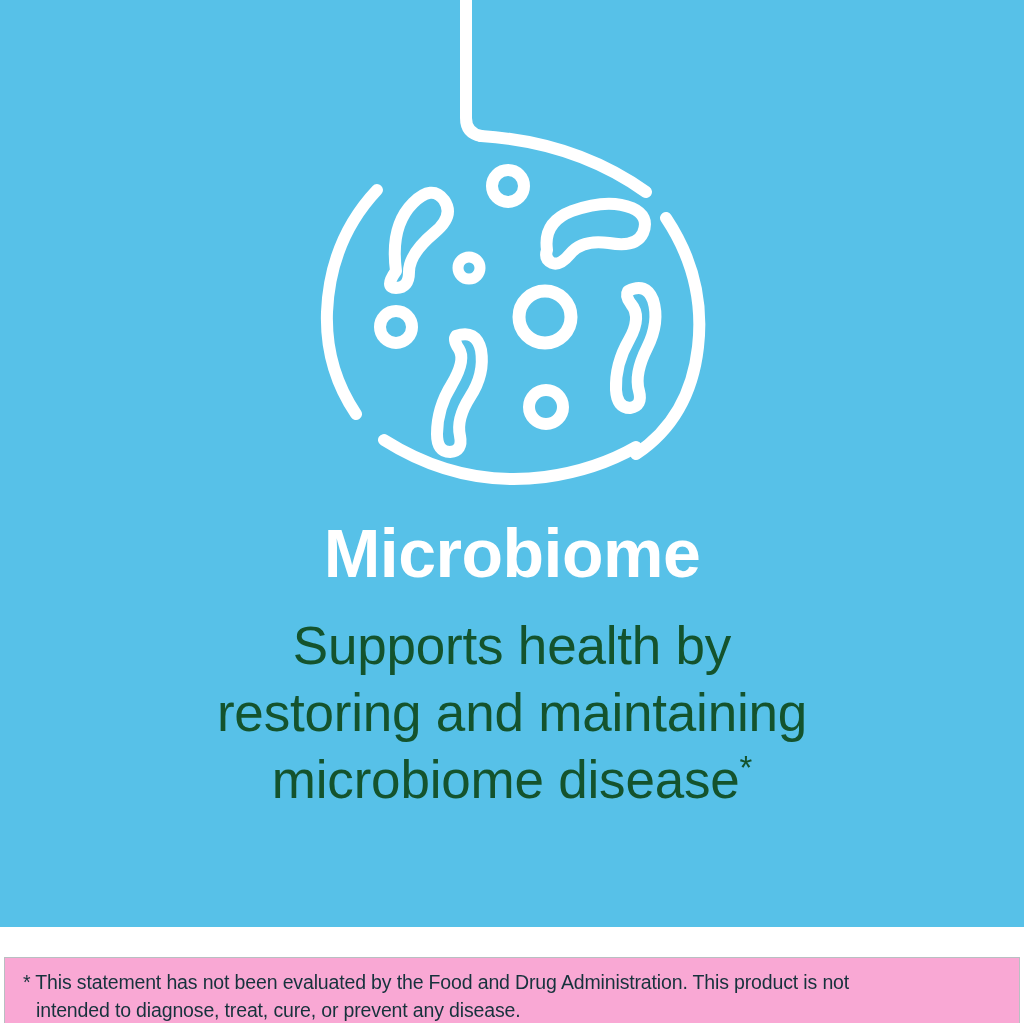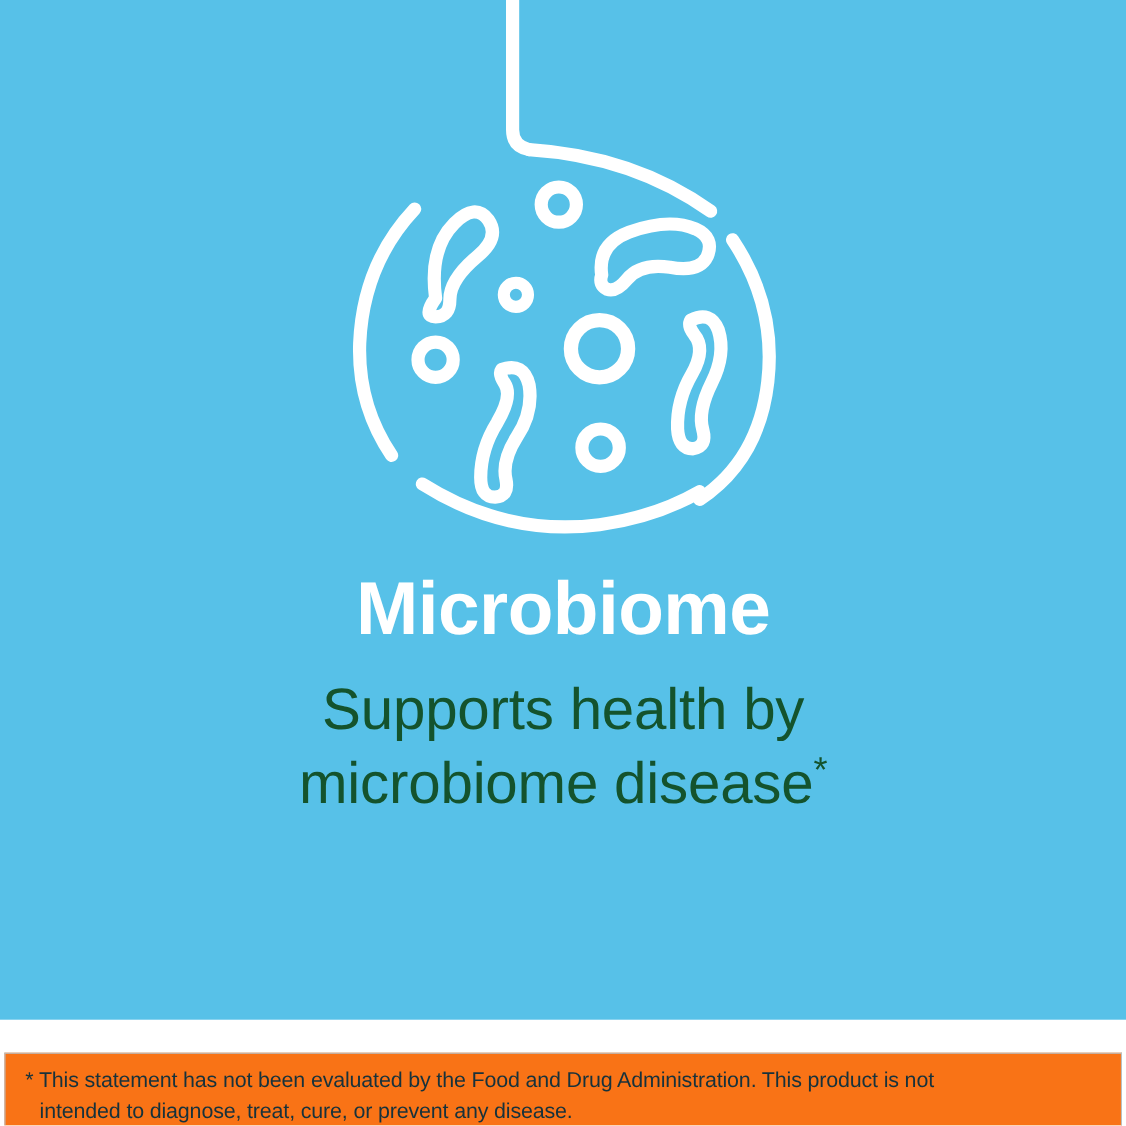--- a/index.html
+++ b/index.html
@@ -87,21 +87,21 @@
   }
   .disclaimer-box {
     position: absolute;
     left: 4px;
     top: 16px;
     width: 1016px;
     height: 66px;
     border: 1px solid #b9bfc2;
     border-bottom: none;
     box-sizing: border-box;
-    background: #f97316;
+    background: #f9a8d4;
   }
   .disclaimer-text {
     margin: 0;
     padding: 11px 18px 0 18px;
     color: #16323c;
     font-family: "Liberation Sans", sans-serif;
     font-size: 19.5px;
     font-weight: 400;
     line-height: 1.42;
     letter-spacing: -0.15px;
@@ -145,20 +145,21 @@
 
           <path d="M628,291 Q646,282 653,300 Q660,322 647,348 Q634,374 639,391 Q643,406 630,408 Q617,408 616,390 Q615,364 629,340 Q642,317 631,304 Q625,296 628,291 Z" stroke-width="12"></path>
         </g>
       </svg>
     </div>
 
     <div class="text-block">
       <h1 class="title">Microbiome</h1>
       <p class="subtitle">
         <span class="sub-line">Supports health by</span>
+        <span class="sub-line">restoring and maintaining</span>
         <span class="sub-line"><span>microbiome disease</span><span class="sup">*</span></span>
       </p>
     </div>
 
   </section>
 
   <footer class="footer">
     <div class="disclaimer-box">
       <p class="disclaimer-text">
         <span class="d-line">* This statement has not been evaluated by the Food and Drug Administration. This product is not</span>

